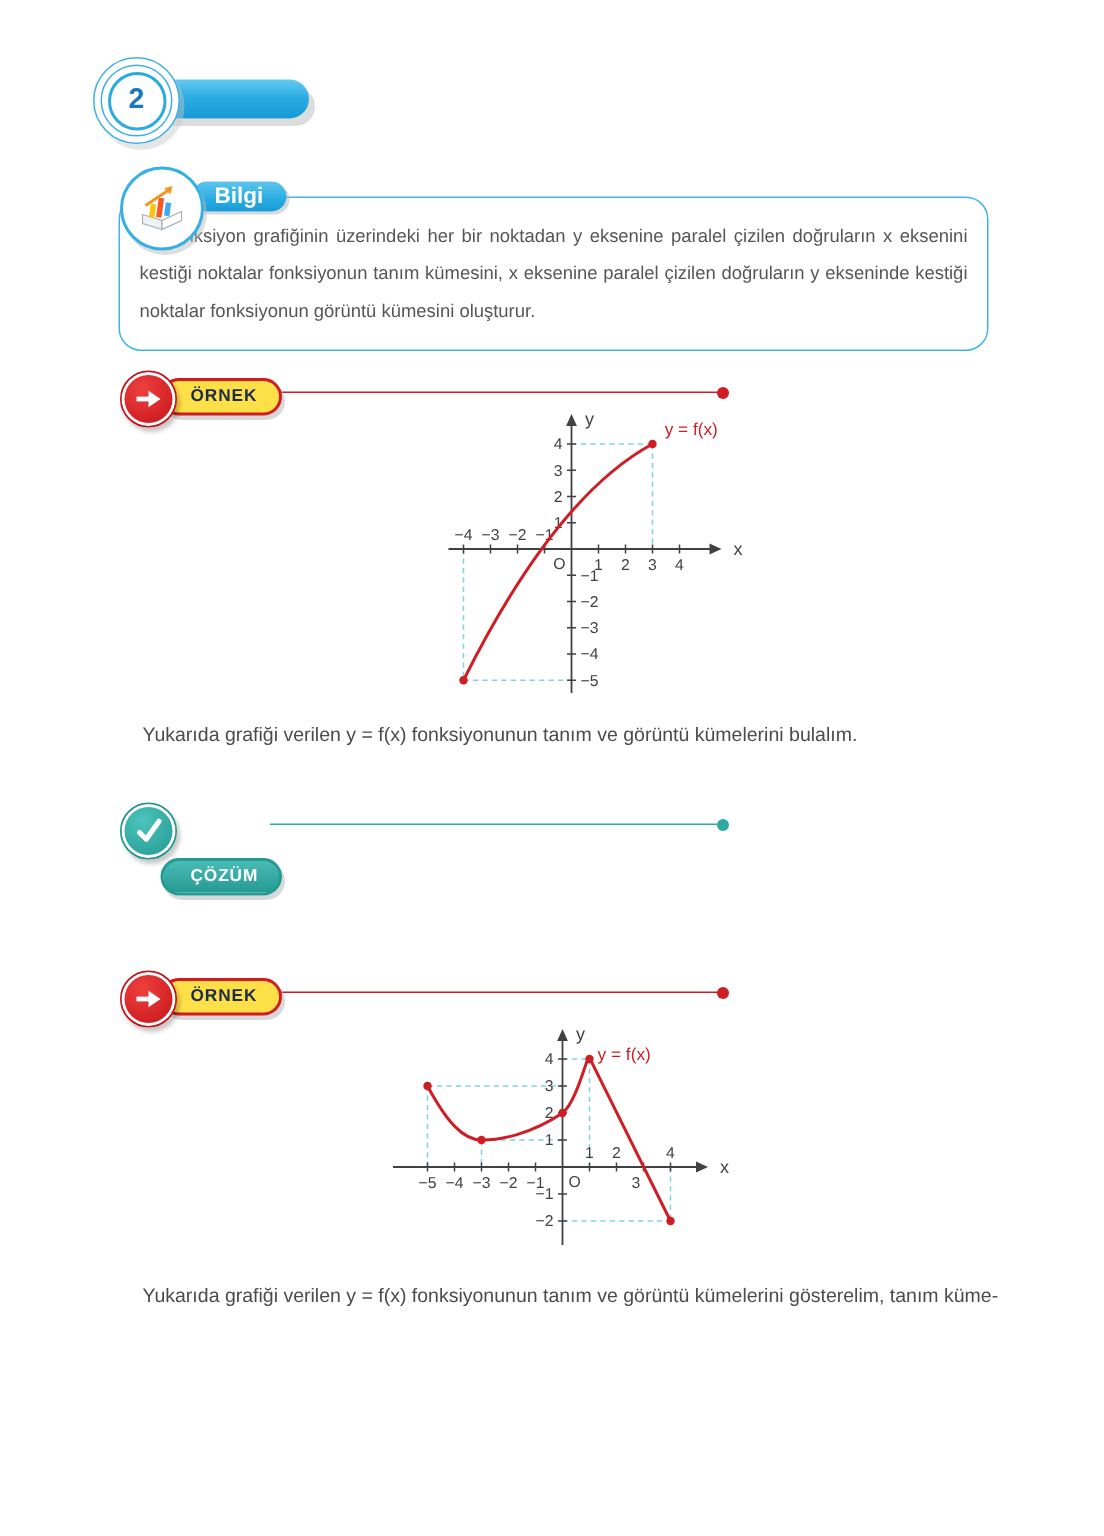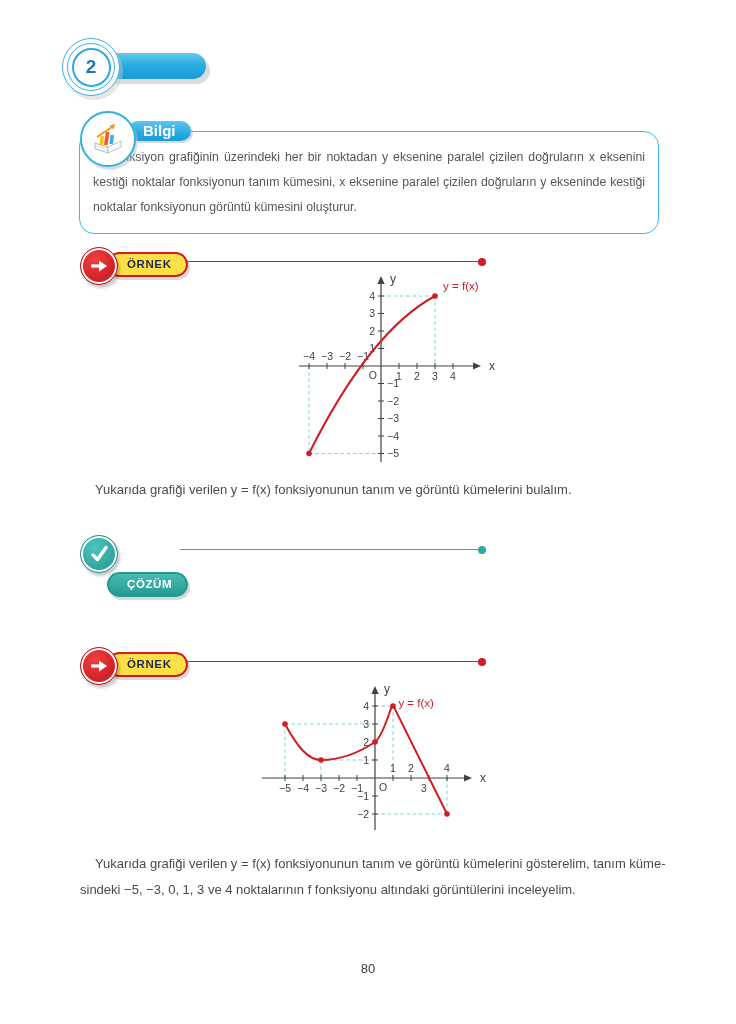--- a/index.html
+++ b/index.html
@@ -228,18 +228,16 @@
       <circle cx="31" cy="48" r="2.8" fill="#cf1d23"></circle>
       <circle cx="67" cy="84" r="2.8" fill="#cf1d23"></circle>
       <circle cx="121" cy="66" r="2.8" fill="#cf1d23"></circle>
       <circle cx="139" cy="30" r="2.8" fill="#cf1d23"></circle>
       <circle cx="193" cy="138" r="2.8" fill="#cf1d23"></circle>
       <text x="144.4" y="30.89999999999999" text-anchor="start" fill="#cf1d23" font-size="11.5">y = f(x)</text>
     </svg>
 
   <div class="body-par" style="top:851px;">
     <div>Yukarıda grafiği verilen y = f(x) fonksiyonunun tanım ve görüntü kümelerini gösterelim, tanım küme-</div>
-    <div>sindeki −5, −3, 0, 1, 3 ve 4 noktalarının f fonksiyonu altındaki görüntülerini inceleyelim.</div>
-  </div>
-
-  <div class="page-num">80</div>
+  </div>
+
 
 </div>
 
 </body></html>

